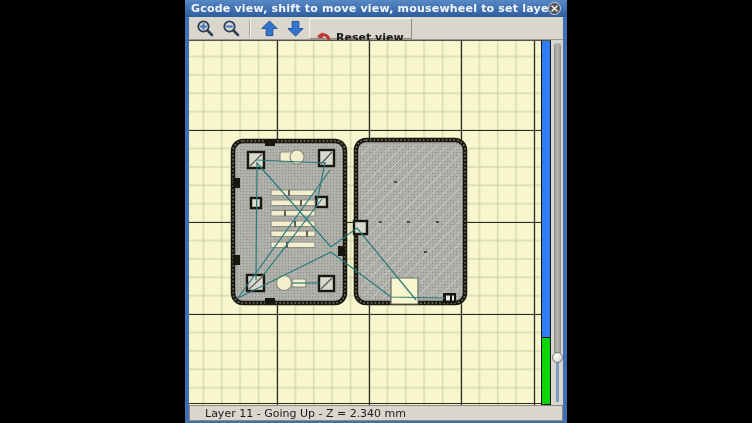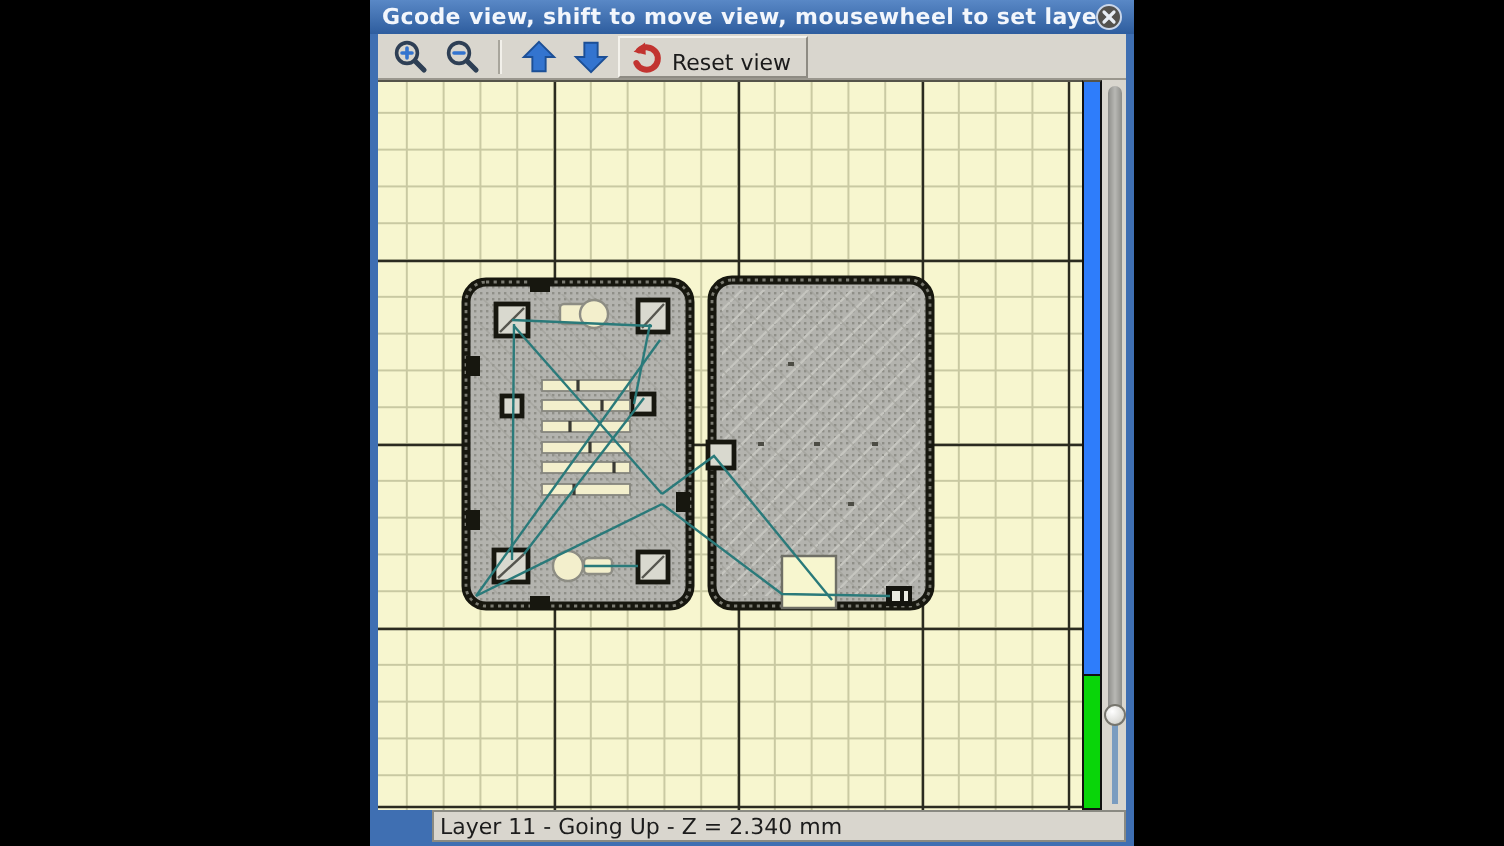--- a/index.html
+++ b/index.html
@@ -20,39 +20,39 @@
     color:#f2f6fc;font-size:11px;font-weight:bold;padding:0 6px;letter-spacing:.2px;}
   .titlebar .title{flex:1;white-space:nowrap;overflow:hidden;}
   .close-btn{width:13px;height:13px;border-radius:50%;background:#54524e;
     border:1px solid #c9d6ea;display:flex;align-items:center;justify-content:center;cursor:pointer;}
   .close-btn svg{display:block;}
   .toolbar{height:23px;background:var(--toolbar-bg);border-bottom:1px solid #9a978e;
     display:flex;align-items:center;padding:0 4px;gap:2px;}
   .tbtn{width:24px;height:21px;display:flex;align-items:center;justify-content:center;
     background:transparent;border:1px solid transparent;cursor:pointer;}
   .tsep{width:2px;height:17px;margin:0 4px;border-left:1px solid #a8a59c;border-right:1px solid #f2f0ea;}
-  .reset-btn{height:21px;display:flex;align-items:flex-end;gap:4px;padding:0 7px 0 4px;cursor:pointer;
-    background:var(--toolbar-bg);border:1px solid;border-color:#f4f2ec #8e8b83 #8e8b83 #f4f2ec;}
+  .reset-btn{height:21px;display:flex;align-items:flex-start;gap:4px;padding:12px 7px 0 4px;cursor:pointer;
+    background:var(--toolbar-bg);border:1px solid;border-color:#f4f2ec #8e8b83 #8e8b83 #f4f2ec;font-weight:bold;}
   .reset-btn span{font-size:11px;color:#1b1b1b;}
   .canvas-row{height:365px;display:flex;background:var(--canvas-bg);}
   .gcode-canvas{width:352px;height:365px;display:block;border-top:1px solid #55544a;}
   .layer-bar{width:10px;height:365px;position:relative;background:var(--layer-blue);
     border:1px solid #111;border-top:1px solid #55544a;}
   .layer-bar .done{position:absolute;left:0;right:0;bottom:0;height:67px;
     background:var(--layer-green);border-top:1px solid #111;}
   .layer-slider{width:12px;height:365px;position:relative;background:var(--toolbar-bg);}
   .slider-track-top{position:absolute;left:2.5px;top:3px;width:7px;height:315px;
     background:linear-gradient(to right,#8e8e8a,#b8b8b4,#8e8e8a);border-radius:4px;}
   .slider-track-bottom{position:absolute;left:5px;top:318px;width:2.5px;height:44px;
     background:#7a9cc0;}
   .slider-thumb{position:absolute;left:0.5px;top:312px;width:11px;height:11px;border-radius:50%;
     background:radial-gradient(circle at 35% 30%,#ffffff,#d9d9d4 70%,#a8a8a2);
     border:1px solid #77766e;cursor:grab;}
   .statusbar{height:16px;background:var(--status-bg);border:1px solid #8a8a82;
-    display:flex;align-items:center;padding:0 3px;margin-left:27px;}
+    display:flex;align-items:center;padding:0 15px;}
   .statusbar span{font-size:11px;color:var(--status-text);white-space:nowrap;}
   
   .grid-minor{stroke:var(--grid-minor);stroke-width:1;}
   .grid-major{stroke:var(--grid-major);stroke-width:1.2;}
   .obj-outline{fill:url(#stipple);stroke:var(--outline);stroke-width:4.5;}
   .zz{fill:none;stroke:var(--zigzag);stroke-width:1.4;stroke-dasharray:1.6 2.2;}
   .hatchfill{fill:url(#diag);}
   .hatchfill2{fill:url(#diag2);opacity:.55;}
   .hole{fill:var(--hole-fill);stroke:var(--outline);stroke-width:2.4;}
   .hole-mark{stroke:#55554e;stroke-width:1.2;fill:none;}

